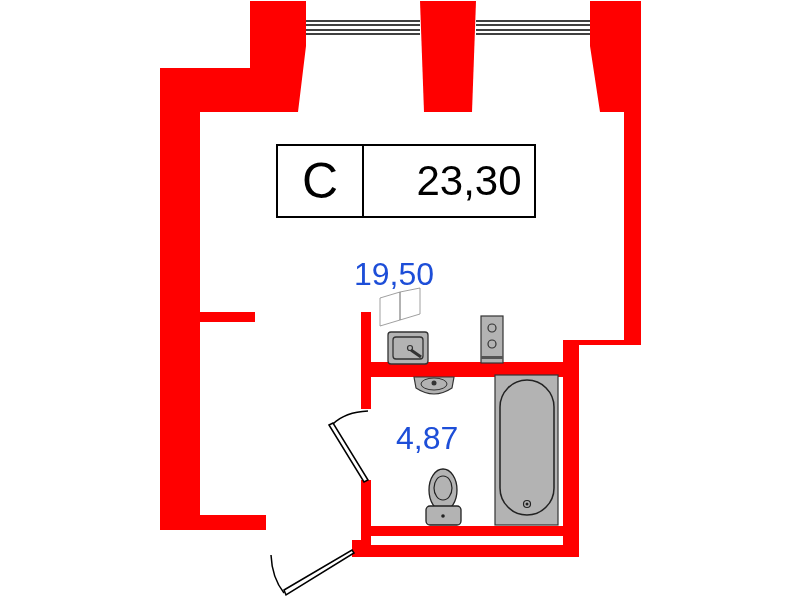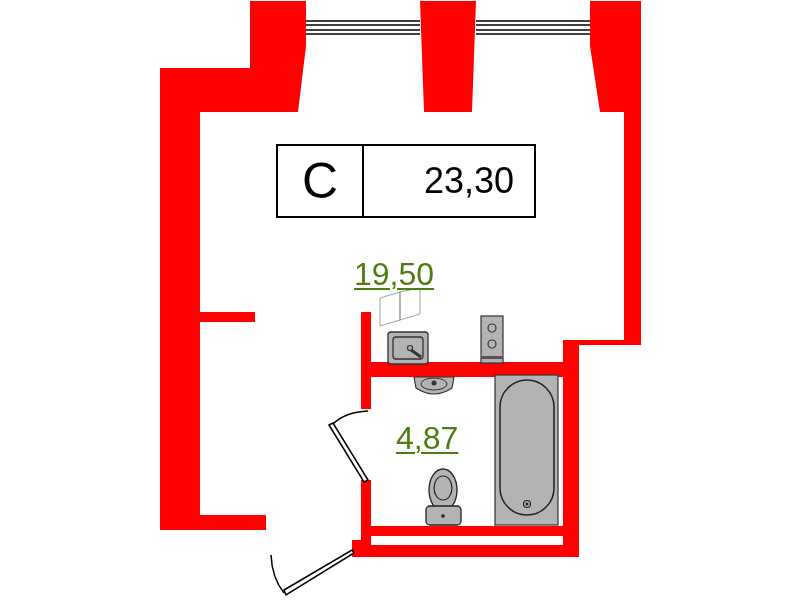--- a/index.html
+++ b/index.html
@@ -1,21 +1,21 @@
 <!DOCTYPE html>
 <html><head>
 <meta charset="utf-8">
 <style>
   html, body { margin: 0; padding: 0; background: #ffffff; }
   body { width: 800px; height: 600px; overflow: hidden; position: relative; font-family: "Liberation Sans", sans-serif; }
   #plan { position: absolute; left: 0; top: 0; width: 800px; height: 600px; }
   .label-box { position: absolute; left: 276px; top: 144px; width: 260px; height: 74px; border: 2px solid #000; box-sizing: border-box; display: flex; background: #fff; }
   .label-box .type { width: 84px; border-right: 2px solid #000; display: flex; align-items: center; justify-content: center; font-size: 50px; color: #000; }
-  .label-box .area { flex: 1; display: flex; align-items: center; justify-content: center; font-size: 36px; color: #000; margin-left: 40px; }
-  .room-area { position: absolute; font-size: 32px; color: #4d7c0f; text-decoration: underline; text-underline-offset: 3px; text-decoration-thickness: 2px; line-height: 1; }
+  .label-box .area { flex: 1; display: flex; align-items: center; justify-content: center; font-size: 42px; color: #000; margin-left: 40px; }
+  .room-area { position: absolute; font-size: 32px; color: #1d4ed8; text-underline-offset: 3px; text-decoration-thickness: 2px; line-height: 1; }
   .room-main { left: 354px; top: 258px; }
   .room-bath { left: 396px; top: 422px; }
 </style>
 </head>
 <body>
 
 <svg id="plan" viewBox="0 0 800 600" xmlns="http://www.w3.org/2000/svg">
 
   <g stroke="#000" stroke-width="1.5">
     <line x1="306" y1="21" x2="420" y2="21"></line>

